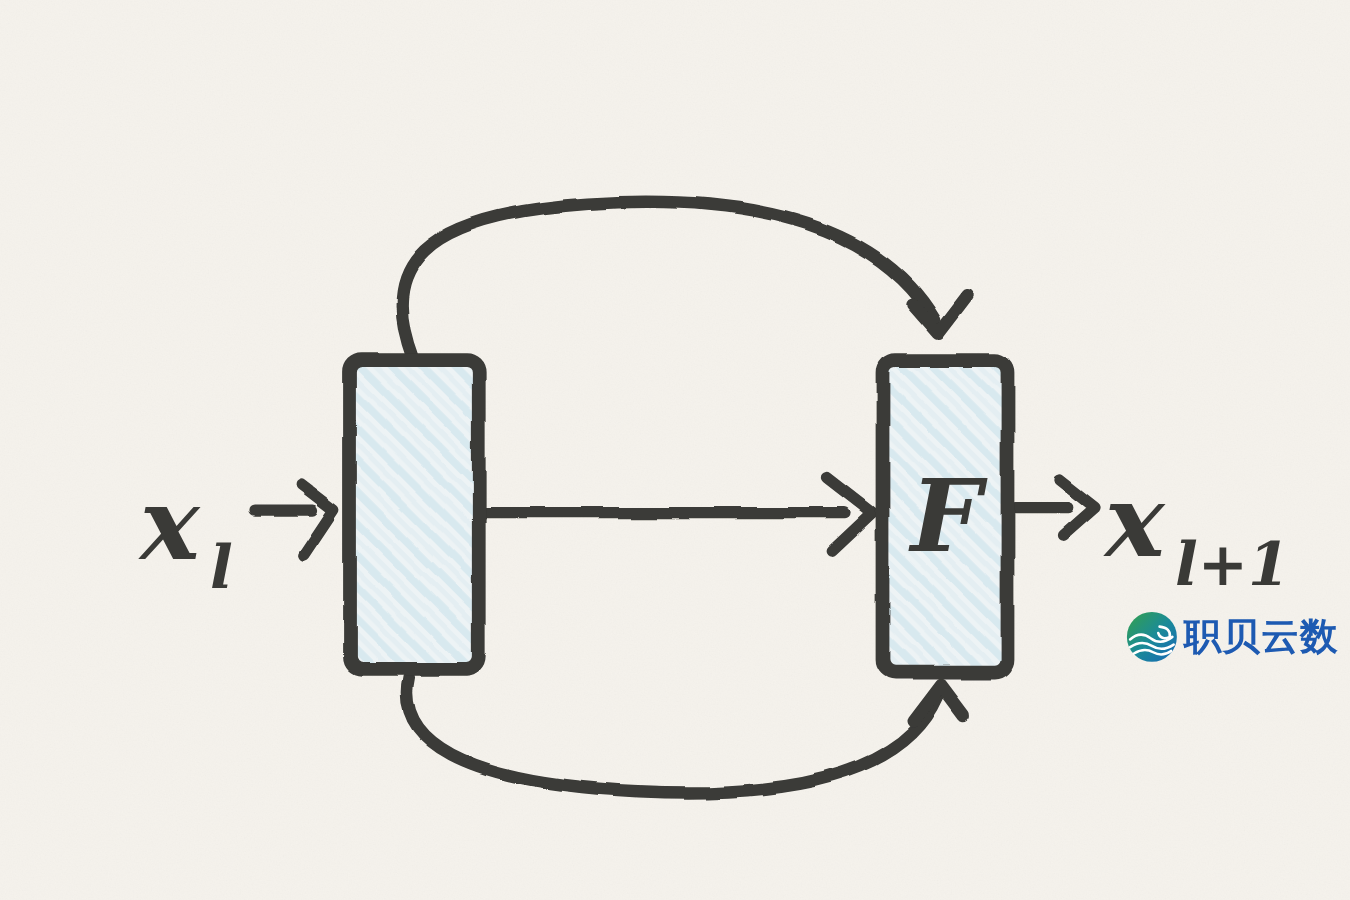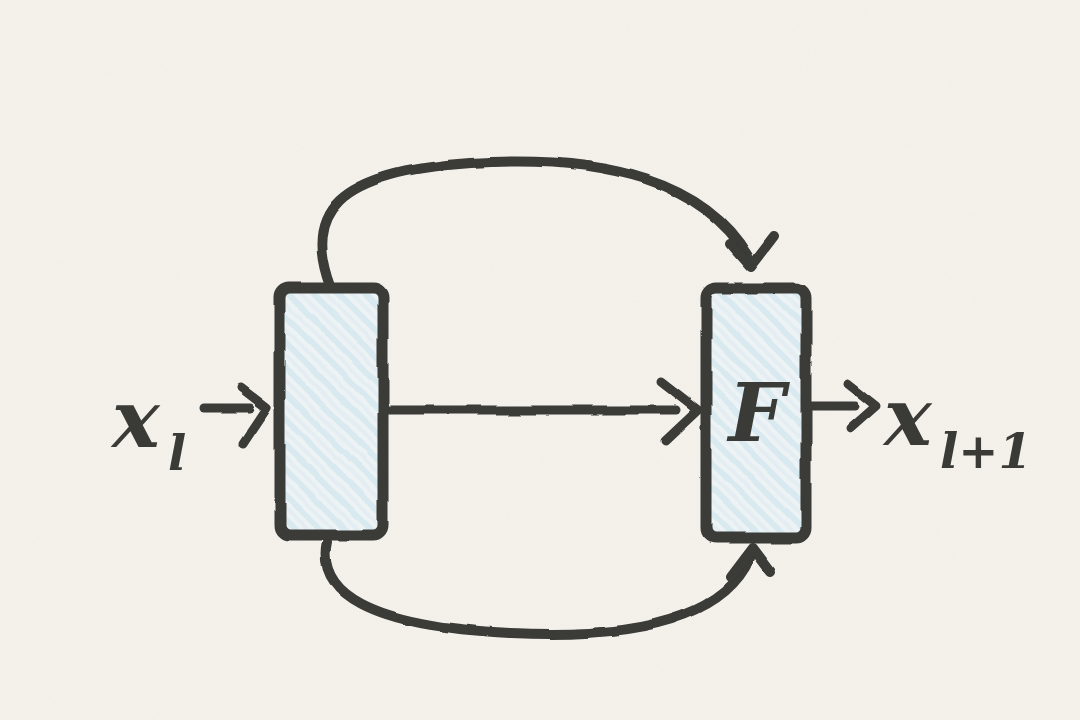--- a/index.html
+++ b/index.html
@@ -127,14 +127,35 @@
     </text>
 
     <text class="math-text" x="757" y="441" font-size="80" text-anchor="middle">F</text>
 
     <text class="math-text">
       <tspan x="884" y="445" font-size="80">x</tspan>
       <tspan x="940" y="468" font-size="48">l+1</tspan>
     </text>
   </svg>
 
+  <div class="logo">
+    <span style="display:inline-flex;">
+      <svg width="41" height="41" viewBox="0 0 40 40">
+        <defs>
+          <linearGradient id="lgrad" x1="0" y1="0" x2="1" y2="1">
+            <stop offset="0" stop-color="#35a14b"></stop>
+            <stop offset="0.5" stop-color="#1b8b97"></stop>
+            <stop offset="1" stop-color="#1767b8"></stop>
+          </linearGradient>
+        </defs>
+        <circle cx="20" cy="20" r="19.5" fill="url(#lgrad)"></circle>
+        <g stroke="#ffffff" stroke-width="2" fill="none" stroke-linecap="round">
+          <path d="M 3 22 Q 11 15 19 21 T 36 20"></path>
+          <path d="M 26 12 q 9 1 8 8 q -7 3 -9 -3"></path>
+          <path d="M 3 28 Q 12 22 20 27 T 37 26"></path>
+          <path d="M 6 33 Q 14 28 21 32 T 35 31"></path>
+        </g>
+      </svg>
+    </span>
+    <span class="logo-text">职贝云数</span>
+  </div>
 
 </div>
 
 </body></html>

